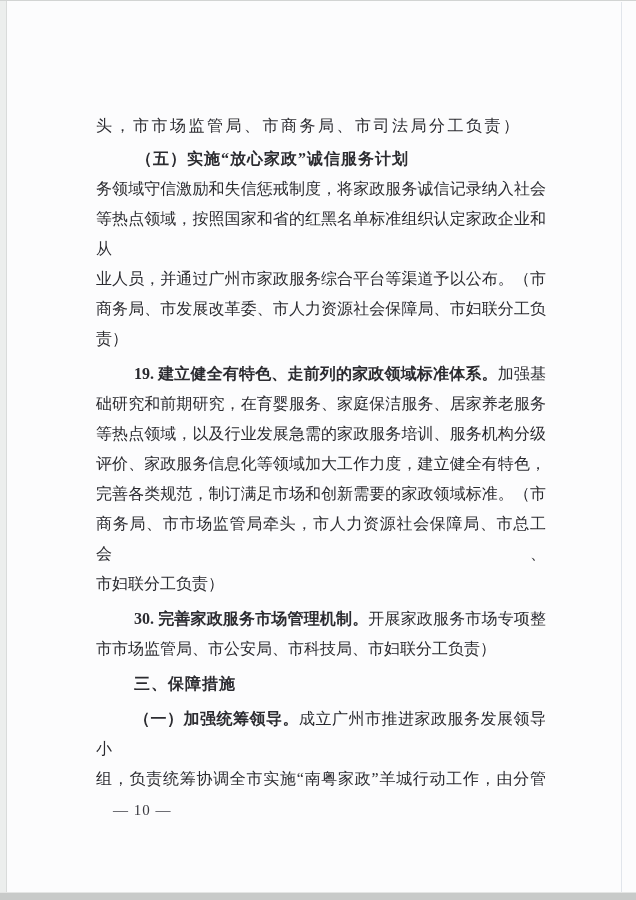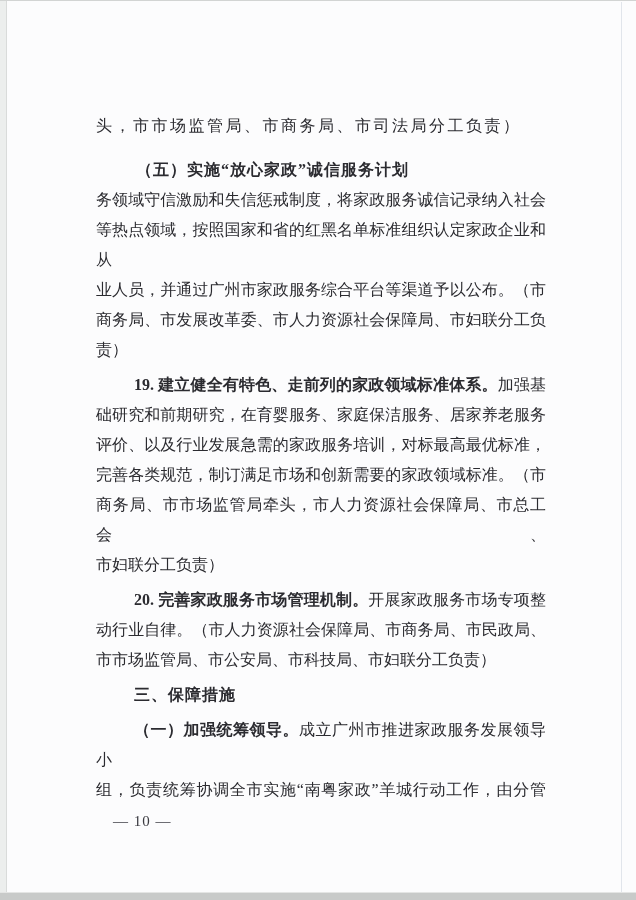--- a/index.html
+++ b/index.html
@@ -31,21 +31,21 @@
   .line{
     font-size:16px;line-height:30px;
     text-align:justify;text-align-last:justify;
     color:var(--ink);
   }
   .line b.lead{font-weight:bold;}
   .line.continuation{text-align:left;text-align-last:left;letter-spacing:2.5px;}
   .line.para-end{text-align:left;text-align-last:left;}
   .line.para-start{text-indent:38px;margin-top:5px;}
   .line.kai-heading{
-    text-align:right;text-align-last:left;text-indent:40px;margin-top:14px;
+    text-align:right;text-align-last:left;text-indent:40px;margin-top:3px;
     font-weight:bold;letter-spacing:1px;
   }
   .line.hei-heading{
     text-align:right;text-align-last:left;text-indent:38px;margin-top:5px;
     font-family:"Liberation Sans", sans-serif;font-weight:bold;letter-spacing:1px;
   }
   .pagenum{
     margin-top:4px;margin-left:17px;
     font-size:15px;line-height:24px;color:#3a3a40;letter-spacing:1px;
     text-align:left;
@@ -59,26 +59,26 @@
 
     <div class="line continuation"><span>头，市市场监管局、市商务局、市司法局分工负责）</span></div>
       <div class="line kai-heading"><b class="lead">（五）实施“放心家政”诚信服务计划</b></div>
       <div class="line body"><span>务领域守信激励和失信惩戒制度，将家政服务诚信记录纳入社会</span></div>
       <div class="line body"><span>等热点领域，按照国家和省的红黑名单标准组织认定家政企业和从</span></div>
       <div class="line body"><span>业人员，并通过广州市家政服务综合平台等渠道予以公布。（市</span></div>
       <div class="line body"><span>商务局、市发展改革委、市人力资源社会保障局、市妇联分工负</span></div>
       <div class="line para-end"><span>责）</span></div>
       <div class="line para-start"><b class="lead">19. 建立健全有特色、走前列的家政领域标准体系。</b><span>加强基</span></div>
       <div class="line body"><span>础研究和前期研究，在育婴服务、家庭保洁服务、居家养老服务</span></div>
-      <div class="line body"><span>评价、以及行业发展急需的家政服务培训，对标最高最优标准，</span></div>
+      <div class="line body"><span>等热点领域，以及行业发展急需的家政服务培训、服务机构分级</span></div>
+      <div class="line body"><span>评价、家政服务信息化等领域加大工作力度，建立健全有特色，</span></div>
       <div class="line body"><span>完善各类规范，制订满足市场和创新需要的家政领域标准。（市</span></div>
       <div class="line body"><span>商务局、市市场监管局牵头，市人力资源社会保障局、市总工会、</span></div>
       <div class="line para-end"><span>市妇联分工负责）</span></div>
-      <div class="line para-start"><b class="lead">20. 完善家政服务市场管理机制。</b><span>开展家政服务市场专项整</span></div>
-      <div class="line body"><span>动行业自律。（市人力资源社会保障局、市商务局、市民政局、</span></div>
+      <div class="line para-start"><b class="lead">30. 完善家政服务市场管理机制。</b><span>开展家政服务市场专项整</span></div>
       <div class="line para-end"><span>市市场监管局、市公安局、市科技局、市妇联分工负责）</span></div>
       <div class="line hei-heading"><b class="lead">三、保障措施</b></div>
       <div class="line para-start"><b class="lead">（一）加强统筹领导。</b><span>成立广州市推进家政服务发展领导小</span></div>
       <div class="line body"><span>组，负责统筹协调全市实施“南粤家政”羊城行动工作，由分管</span></div>
       <div class="pagenum">— 10 —</div>
   </div>
 </div>
 
 <div class="strip-left"></div>
 <div class="hairline-top"></div>

